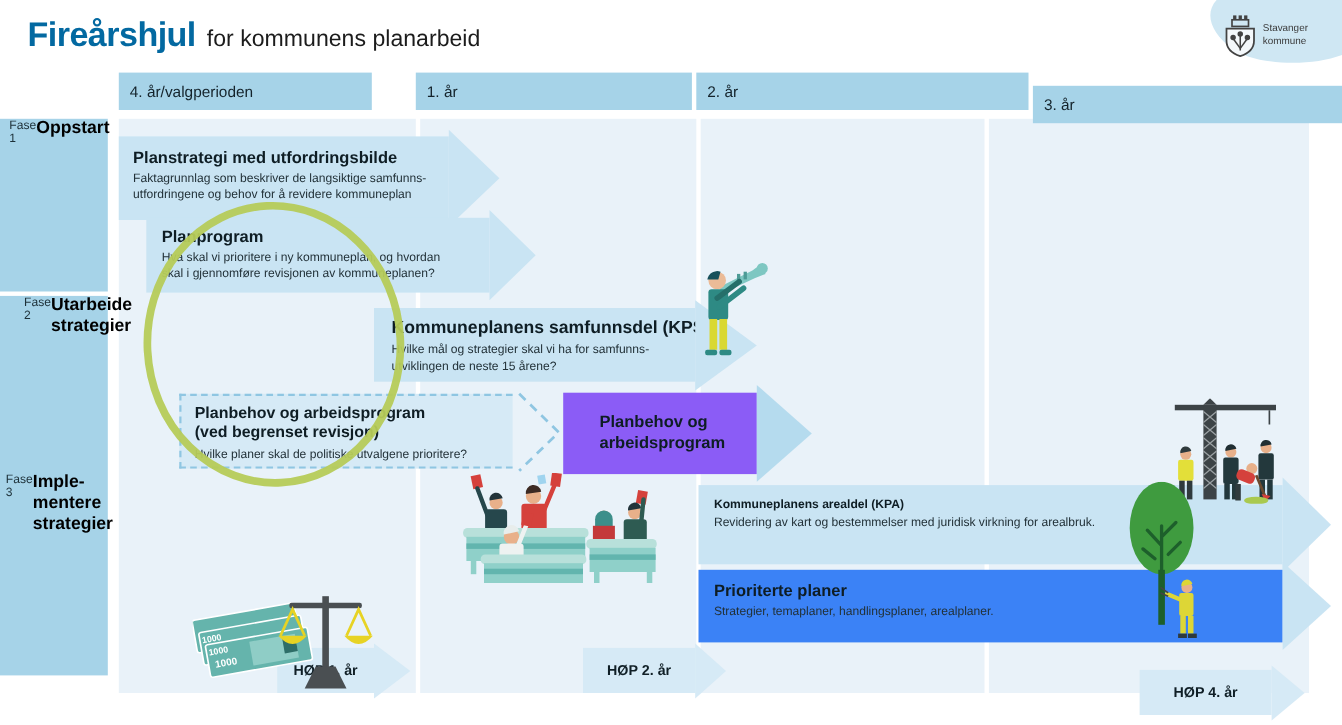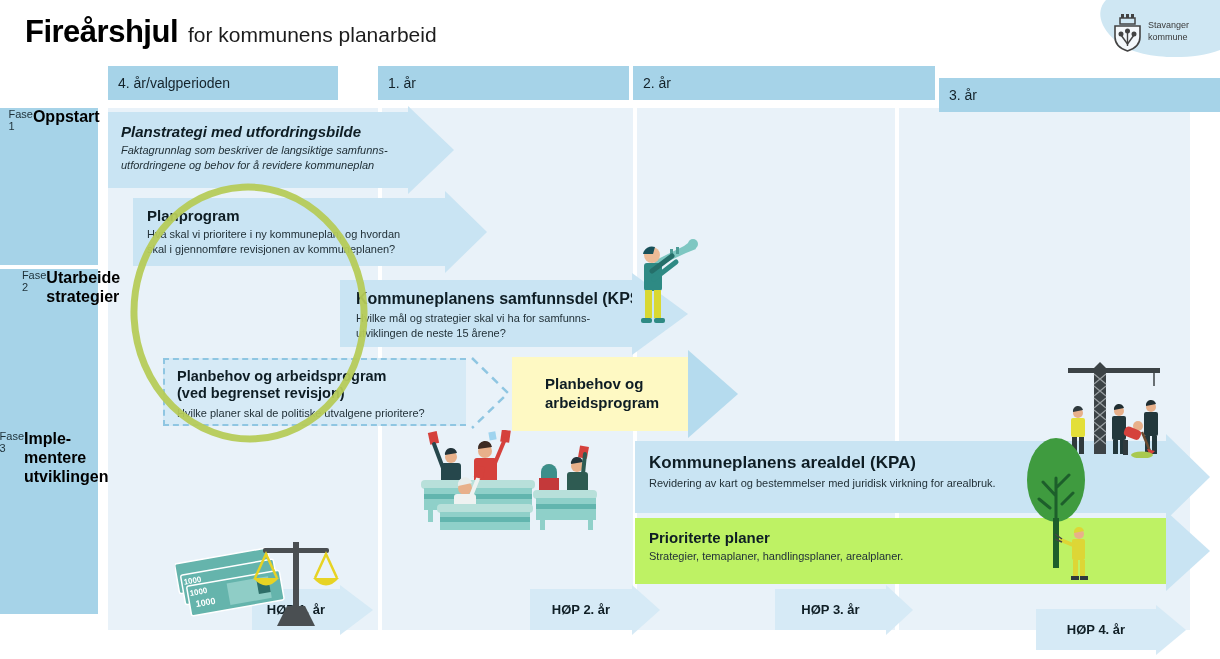--- a/index.html
+++ b/index.html
@@ -2,21 +2,21 @@
 <html><head>
 <meta charset="utf-8">
 <style>
   html,body{margin:0;padding:0;background:#fff;}
   .canvas{position:relative;width:1220px;height:659px;background:#fff;overflow:hidden;
           font-family:"Liberation Sans",sans-serif;color:#15242c;}
   .abs{position:absolute;}
   .pre{white-space:pre;}
   
   .titlebar{left:25px;top:14px;display:flex;align-items:baseline;gap:10px;}
-  .t-main{font-size:31px;font-weight:800;letter-spacing:-0.5px;color:#000000;}
+  .t-main{font-size:31px;font-weight:800;letter-spacing:-0.5px;color:#0369a1;}
   .t-sub{font-size:21px;font-weight:400;color:#1c1c1c;}
   
   .col{background:#e9f2f9;top:108px;height:522px;z-index:0;}
   
   .timeline{left:108px;top:66px;height:34px;display:flex;gap:4px;z-index:2;}
   .tl-seg{background:#a6d3e8;height:34px;font-size:14px;line-height:34px;
           padding-left:10px;box-sizing:border-box;color:#14232b;}
   .tl-head{position:absolute;left:100%;top:50%;transform:translateY(-50%);width:0;height:0;
            border-top:25px solid transparent;border-bottom:25px solid transparent;
            border-left:32px solid #a6d3e8;margin-left:3px;}
@@ -73,24 +73,24 @@
   </div>
   <div class="abs phase" style="top:269px;height:161px;padding-left:44px;">
     <div class="p-label">Fase 2</div>
     <div class="p-name pre">Utarbeide
 strategier</div>
   </div>
   <div class="abs phase" style="top:430px;height:184px;">
     <div class="p-label">Fase 3</div>
     <div class="p-name pre">Imple-
 mentere
-utviklingen</div>
-  </div>
-
-  <div class="abs arrow" style="left:108px;top:112px;width:300px;height:76px;font-style:italic;">
+strategier</div>
+  </div>
+
+  <div class="abs arrow" style="left:108px;top:124px;width:300px;height:76px;">
     <div class="abody" style="background:#c9e4f3;padding:11px 0 0 13px;">
       <div class="a-title pre">Planstrategi med utfordringsbilde</div>
       <div class="a-desc pre">Faktagrunnlag som beskriver de langsiktige samfunns-
 utfordringene og behov for å revidere kommuneplan</div>
     </div>
     <div class="ahead" style="border-top:44px solid transparent;border-bottom:44px solid transparent;border-left:46px solid #c9e4f3;"></div>
   </div>
 
   <div class="abs arrow" style="left:133px;top:198px;width:312px;height:68px;">
     <div class="abody" style="background:#c9e4f3;padding:9px 0 0 14px;">
@@ -113,60 +113,54 @@
   <div class="abs dashedbox">
     <div class="a-title pre">Planbehov og arbeidsprogram
 (ved begrenset revisjon)</div>
     <div class="a-desc pre" style="margin-top:3px;">Hvilke planer skal de politiske utvalgene prioritere?</div>
   </div>
   <svg class="abs" style="left:469px;top:354px;z-index:2;" width="44" height="78">
     <polyline points="3,4 39,39 3,74" fill="none" stroke="#8fc6e2" stroke-width="2.5" stroke-dasharray="8 6"></polyline>
   </svg>
 
   <div class="abs arrow" style="left:512px;top:357px;width:176px;height:74px;">
-    <div class="abody" style="background:#fef9c3;display:flex;align-items:center;padding-left:33px;">
+    <div class="abody" style="background:#8b5cf6;display:flex;align-items:center;padding-left:33px;">
       <div class="a-title pre" style="margin:0;line-height:1.25;">Planbehov og
 arbeidsprogram</div>
     </div>
     <div class="ahead" style="border-top:44px solid transparent;border-bottom:44px solid transparent;border-left:50px solid #b5dbee;"></div>
   </div>
 
   <div class="abs arrow" style="left:635px;top:441px;width:531px;height:72px;">
     <div class="abody" style="background:#c9e4f3;padding:12px 0 0 14px;">
-      <div class="a-title pre" style="font-size:17px;">Kommuneplanens arealdel (KPA)</div>
+      <div class="a-title pre" style="font-size:11px;">Kommuneplanens arealdel (KPA)</div>
       <div class="a-desc pre">Revidering av kart og bestemmelser med juridisk virkning for arealbruk.</div>
     </div>
     <div class="ahead" style="border-top:43px solid transparent;border-bottom:43px solid transparent;border-left:44px solid #c9e4f3;"></div>
   </div>
 
   <div class="abs arrow" style="left:635px;top:518px;width:531px;height:66px;">
-    <div class="abody" style="background:#bef264;padding:11px 0 0 14px;">
+    <div class="abody" style="background:#3b82f6;padding:11px 0 0 14px;">
       <div class="a-title pre">Prioriterte planer</div>
       <div class="a-desc pre">Strategier, temaplaner, handlingsplaner, arealplaner.</div>
     </div>
     <div class="ahead" style="border-top:40px solid transparent;border-bottom:40px solid transparent;border-left:44px solid #c9e4f3;"></div>
   </div>
 
   <div class="abs arrow hop" style="left:252px;top:589px;width:88px;height:41px;">
     <div class="abody">
         <span class="hop-label">HØP 1. år</span>
       </div>
     <div class="ahead" style="border-top:25px solid transparent;border-bottom:25px solid transparent;border-left:33px solid #d6eaf6;"></div>
   </div>
   <div class="abs arrow hop" style="left:530px;top:589px;width:102px;height:41px;">
     <div class="abody">
         <span class="hop-label">HØP 2. år</span>
       </div>
     <div class="ahead" style="border-top:25px solid transparent;border-bottom:25px solid transparent;border-left:28px solid #d6eaf6;"></div>
-  </div>
-  <div class="abs arrow hop" style="left:775px;top:589px;width:111px;height:41px;">
-    <div class="abody">
-        <span class="hop-label">HØP 3. år</span>
-      </div>
-    <div class="ahead" style="border-top:25px solid transparent;border-bottom:25px solid transparent;border-left:27px solid #d6eaf6;"></div>
   </div>
   <div class="abs arrow hop" style="left:1036px;top:609px;width:120px;height:41px;">
     <div class="abody">
         <span class="hop-label">HØP 4. år</span>
       </div>
     <div class="ahead" style="border-top:25px solid transparent;border-bottom:25px solid transparent;border-left:30px solid #d6eaf6;"></div>
   </div>
 
   <svg class="abs illus" style="left:626px;top:237px;" width="76" height="92" viewBox="0 0 76 92">
     <polygon points="28,24 58,9 66,3 70,12 60,16 30,30" fill="#7ec7c2"></polygon>

